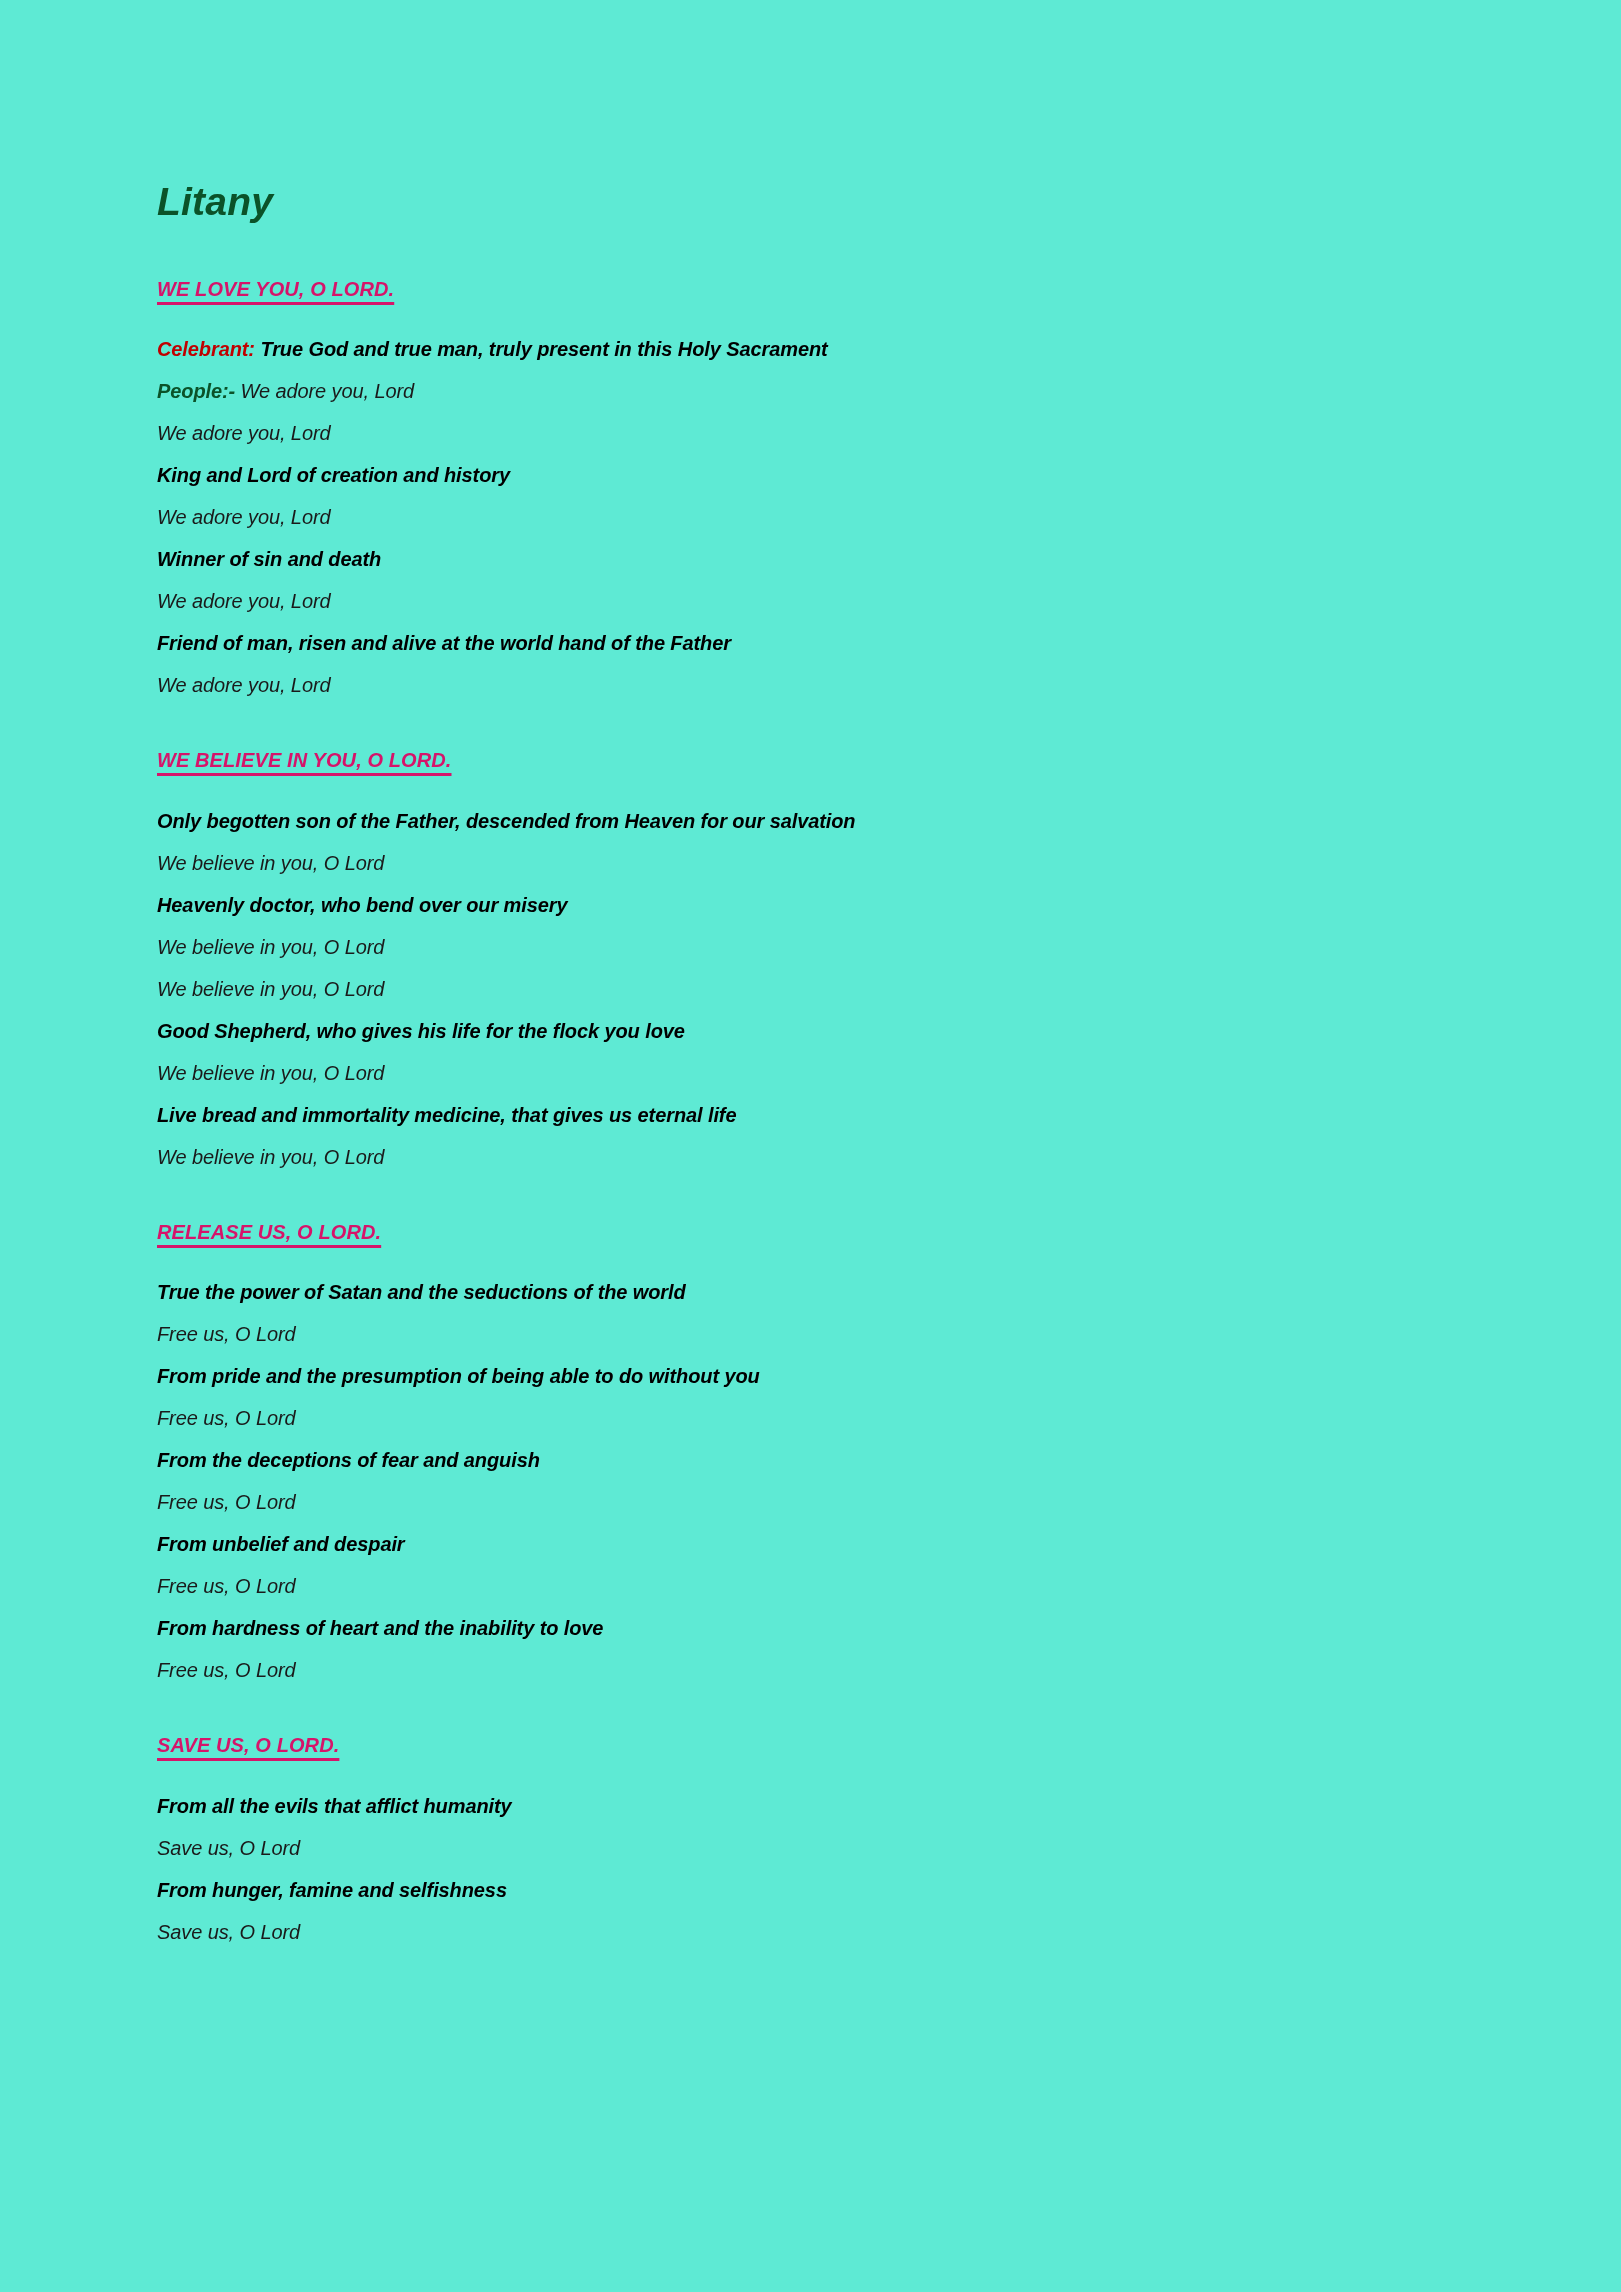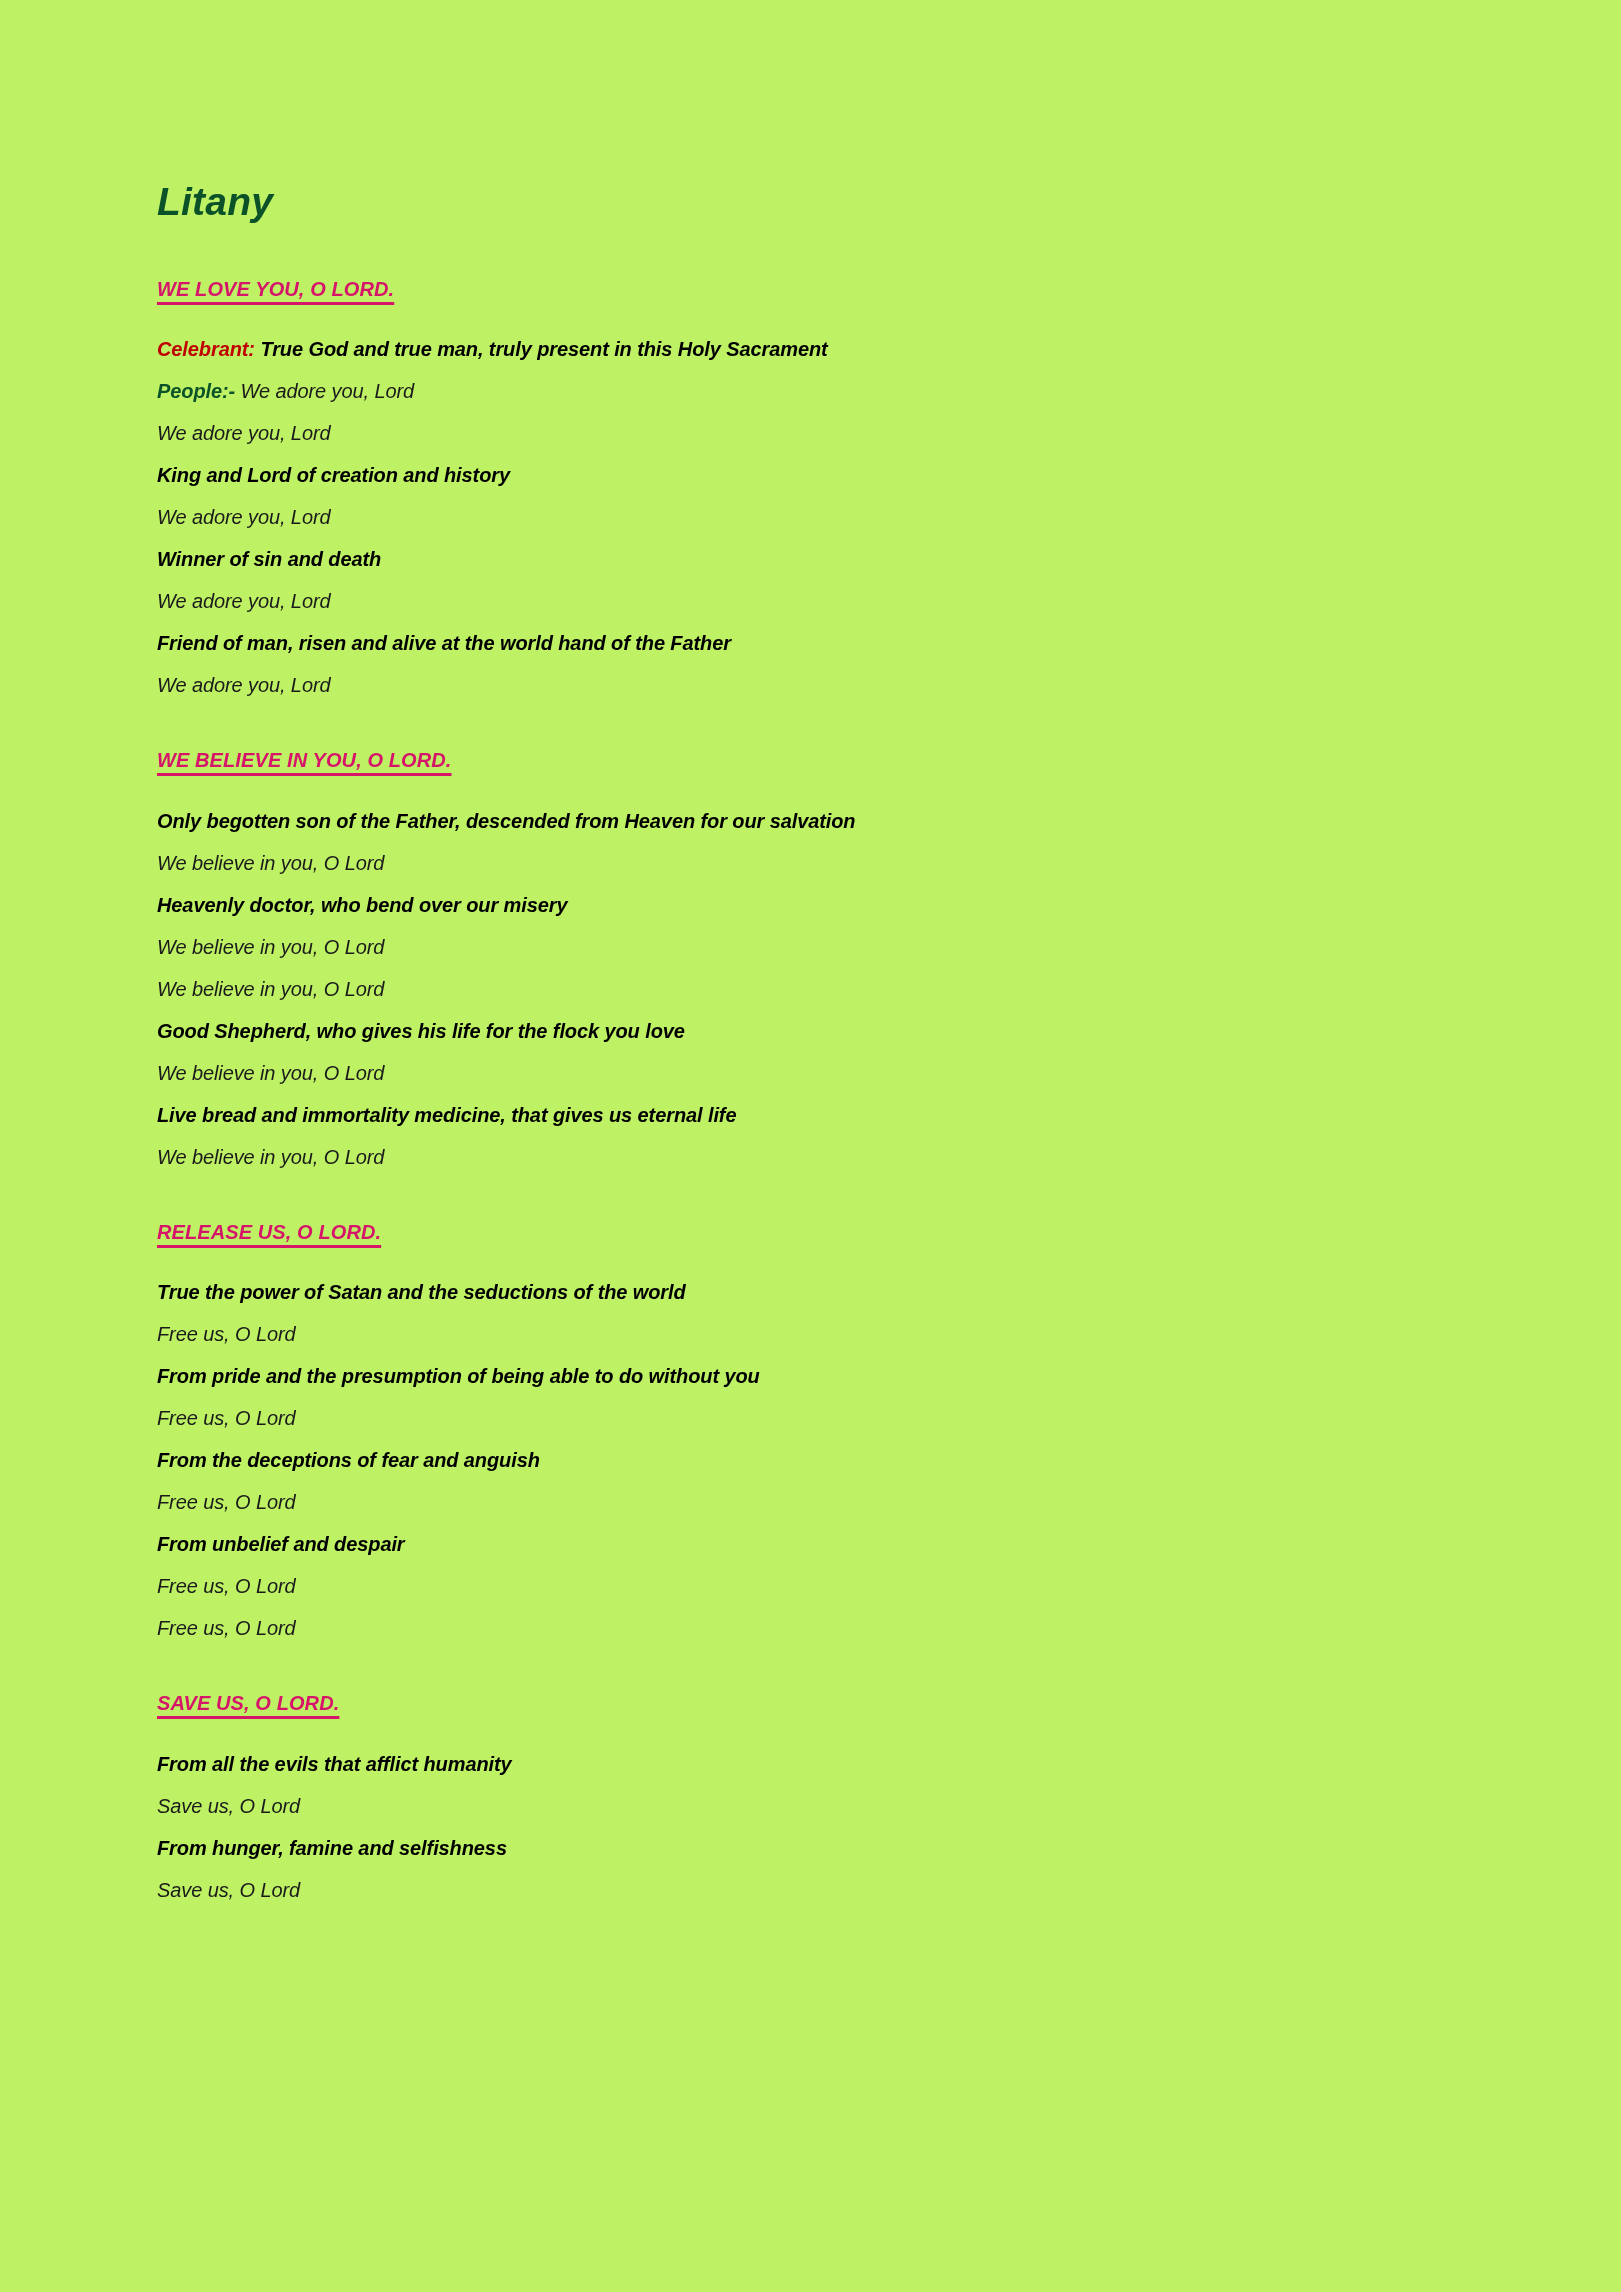--- a/index.html
+++ b/index.html
@@ -12,21 +12,21 @@
     width: 1621px;
     height: 2293px;
     font-family: "Liberation Sans", "DejaVu Sans", sans-serif;
     color: #000000;
     overflow: hidden;
   }
   .page {
     position: relative;
     width: 1621px;
     height: 2293px;
-    background: #bef264;
+    background: #5eead4;
     box-sizing: border-box;
     padding: 182px 0 0 157px;
   }
   .doc-title {
     font-size: 39px;
     font-weight: bold;
     font-style: italic;
     color: #0b5229;
     letter-spacing: 0.2px;
     margin: 0 0 55px 0;
@@ -130,20 +130,21 @@
     <div class="section-heading">RELEASE US, O LORD.</div>
     <div class="section-body">
       <div class="line versicle">True the power of Satan and the seductions of the world</div>
       <div class="line response">Free us, O Lord</div>
       <div class="line versicle">From pride and the presumption of being able to do without you</div>
       <div class="line response">Free us, O Lord</div>
       <div class="line versicle">From the deceptions of fear and anguish</div>
       <div class="line response">Free us, O Lord</div>
       <div class="line versicle">From unbelief and despair</div>
       <div class="line response">Free us, O Lord</div>
+      <div class="line versicle">From hardness of heart and the inability to love</div>
       <div class="line response">Free us, O Lord</div>
     </div>
   </div>
 
   <div class="section-gap"></div>
 
   <div class="section">
     <div class="section-heading">SAVE US, O LORD.</div>
     <div class="section-body">
       <div class="line versicle">From all the evils that afflict humanity</div>

